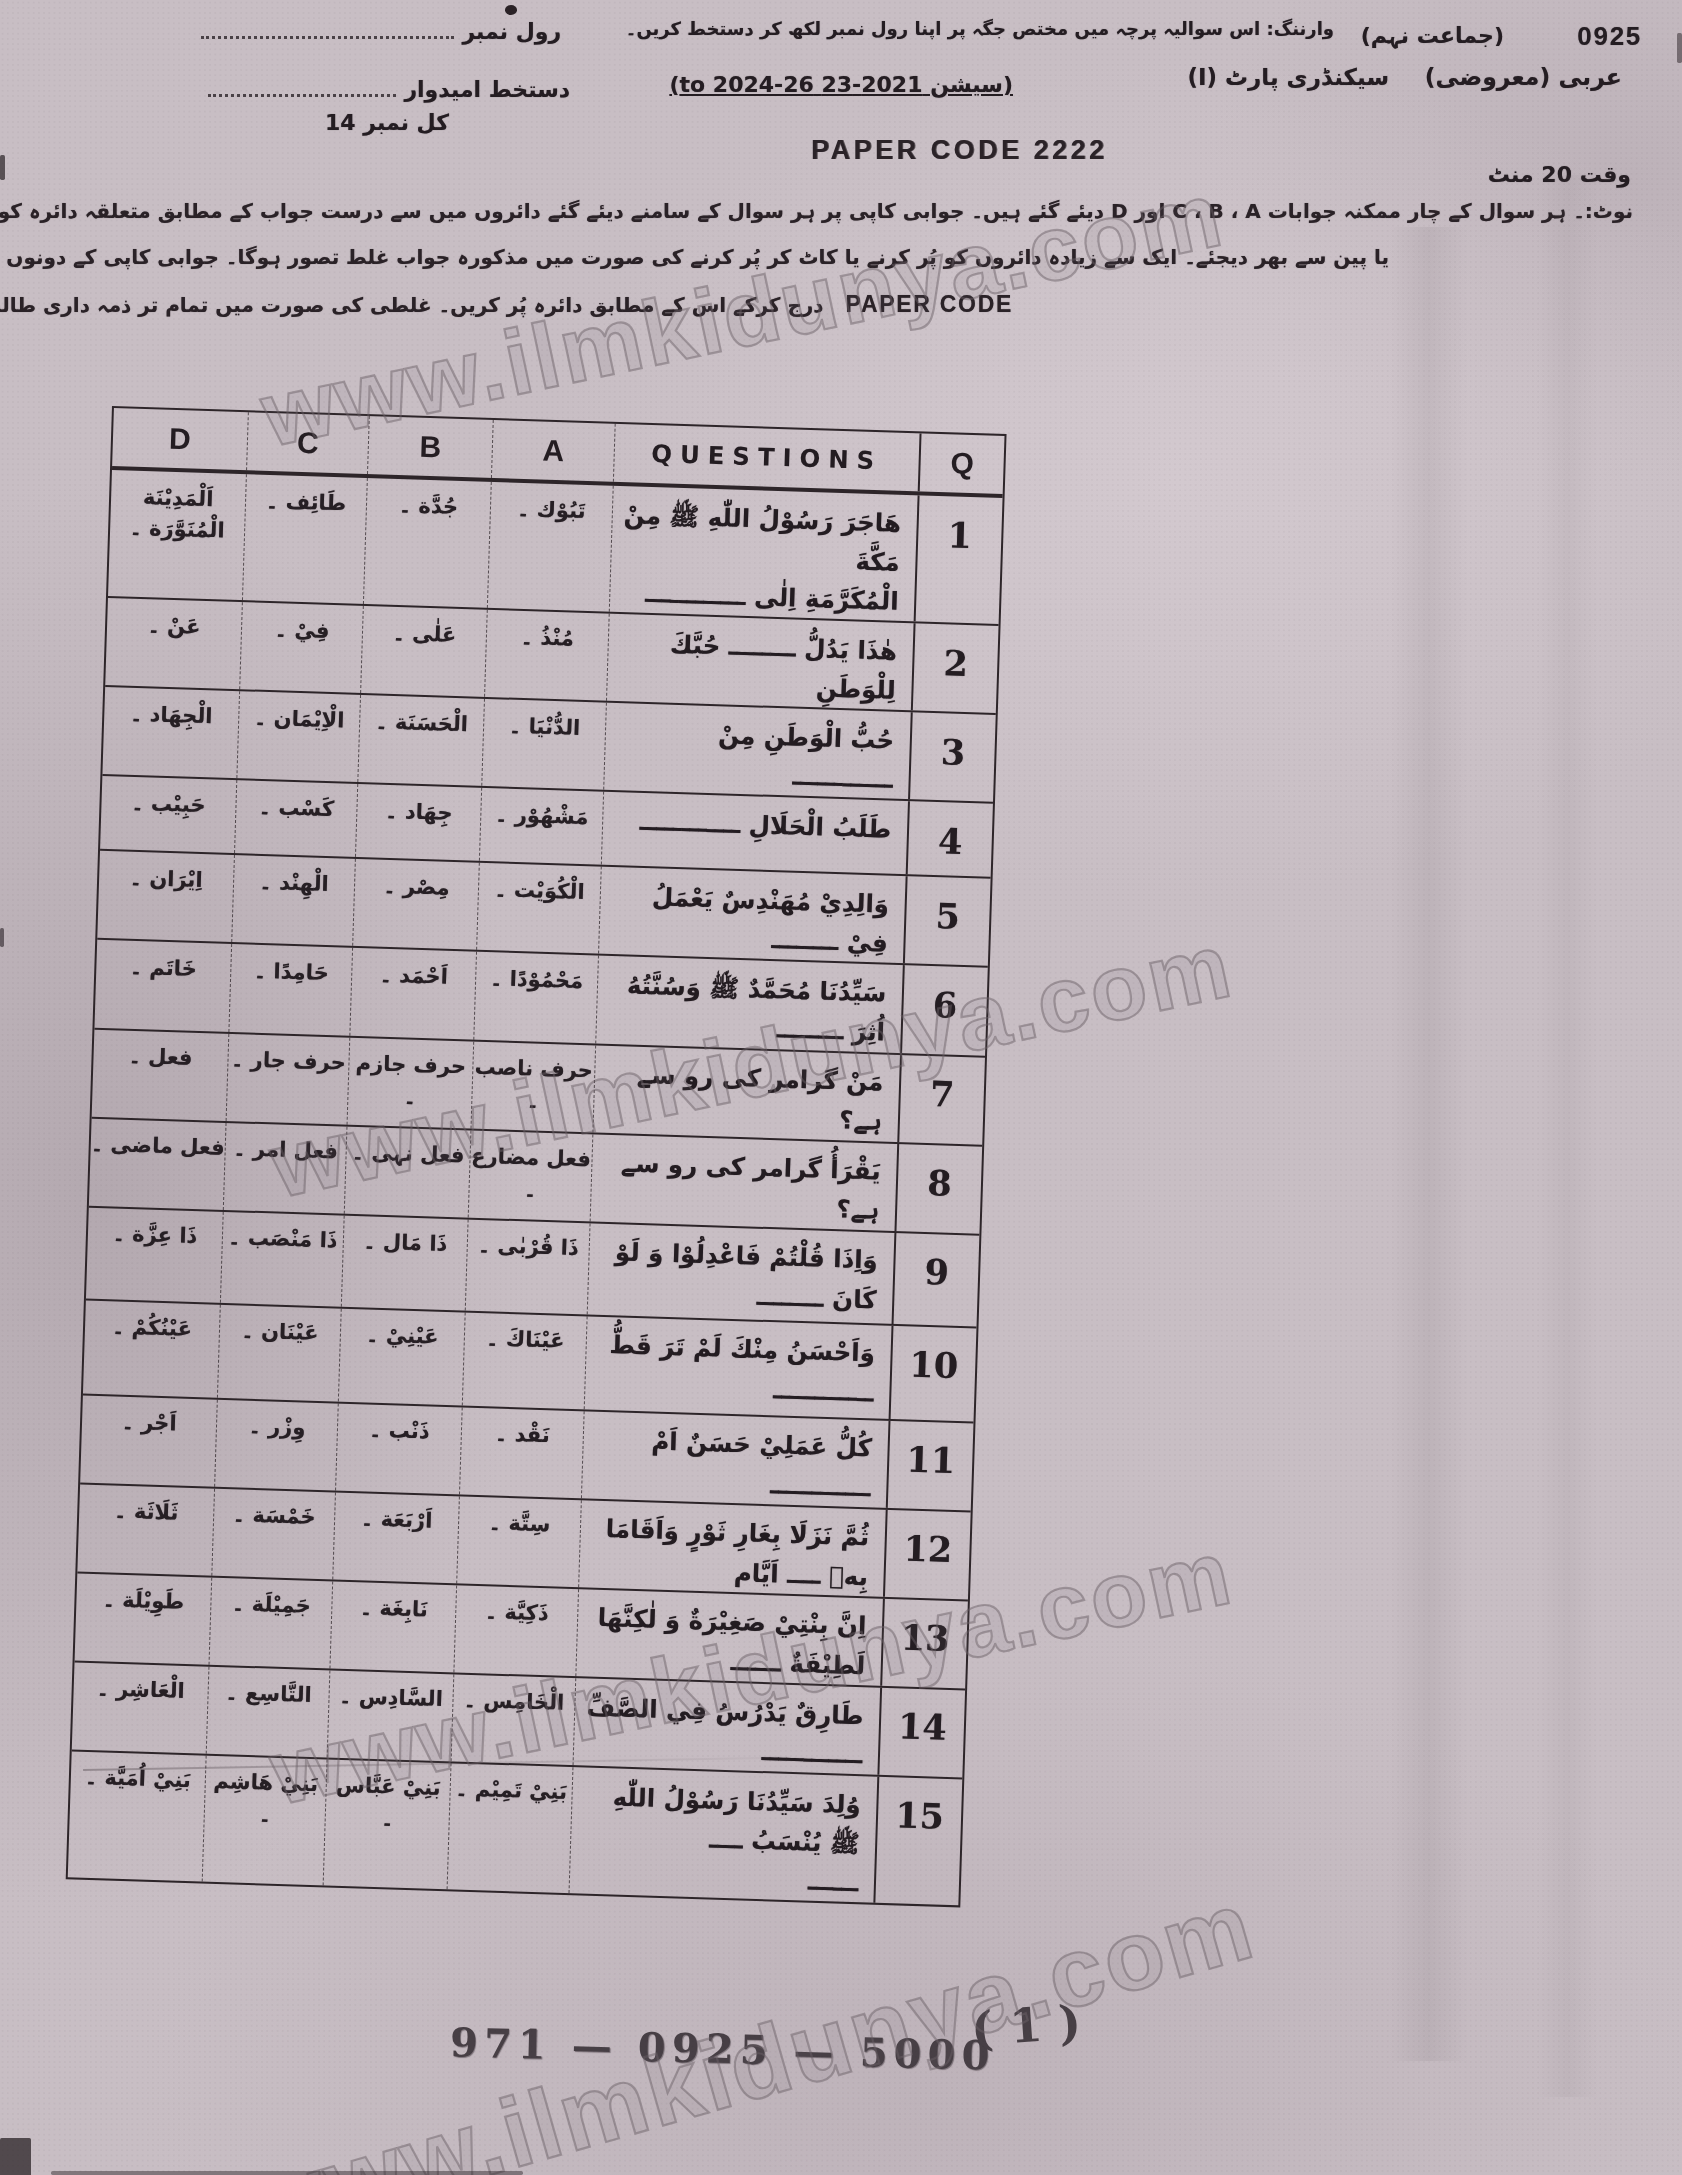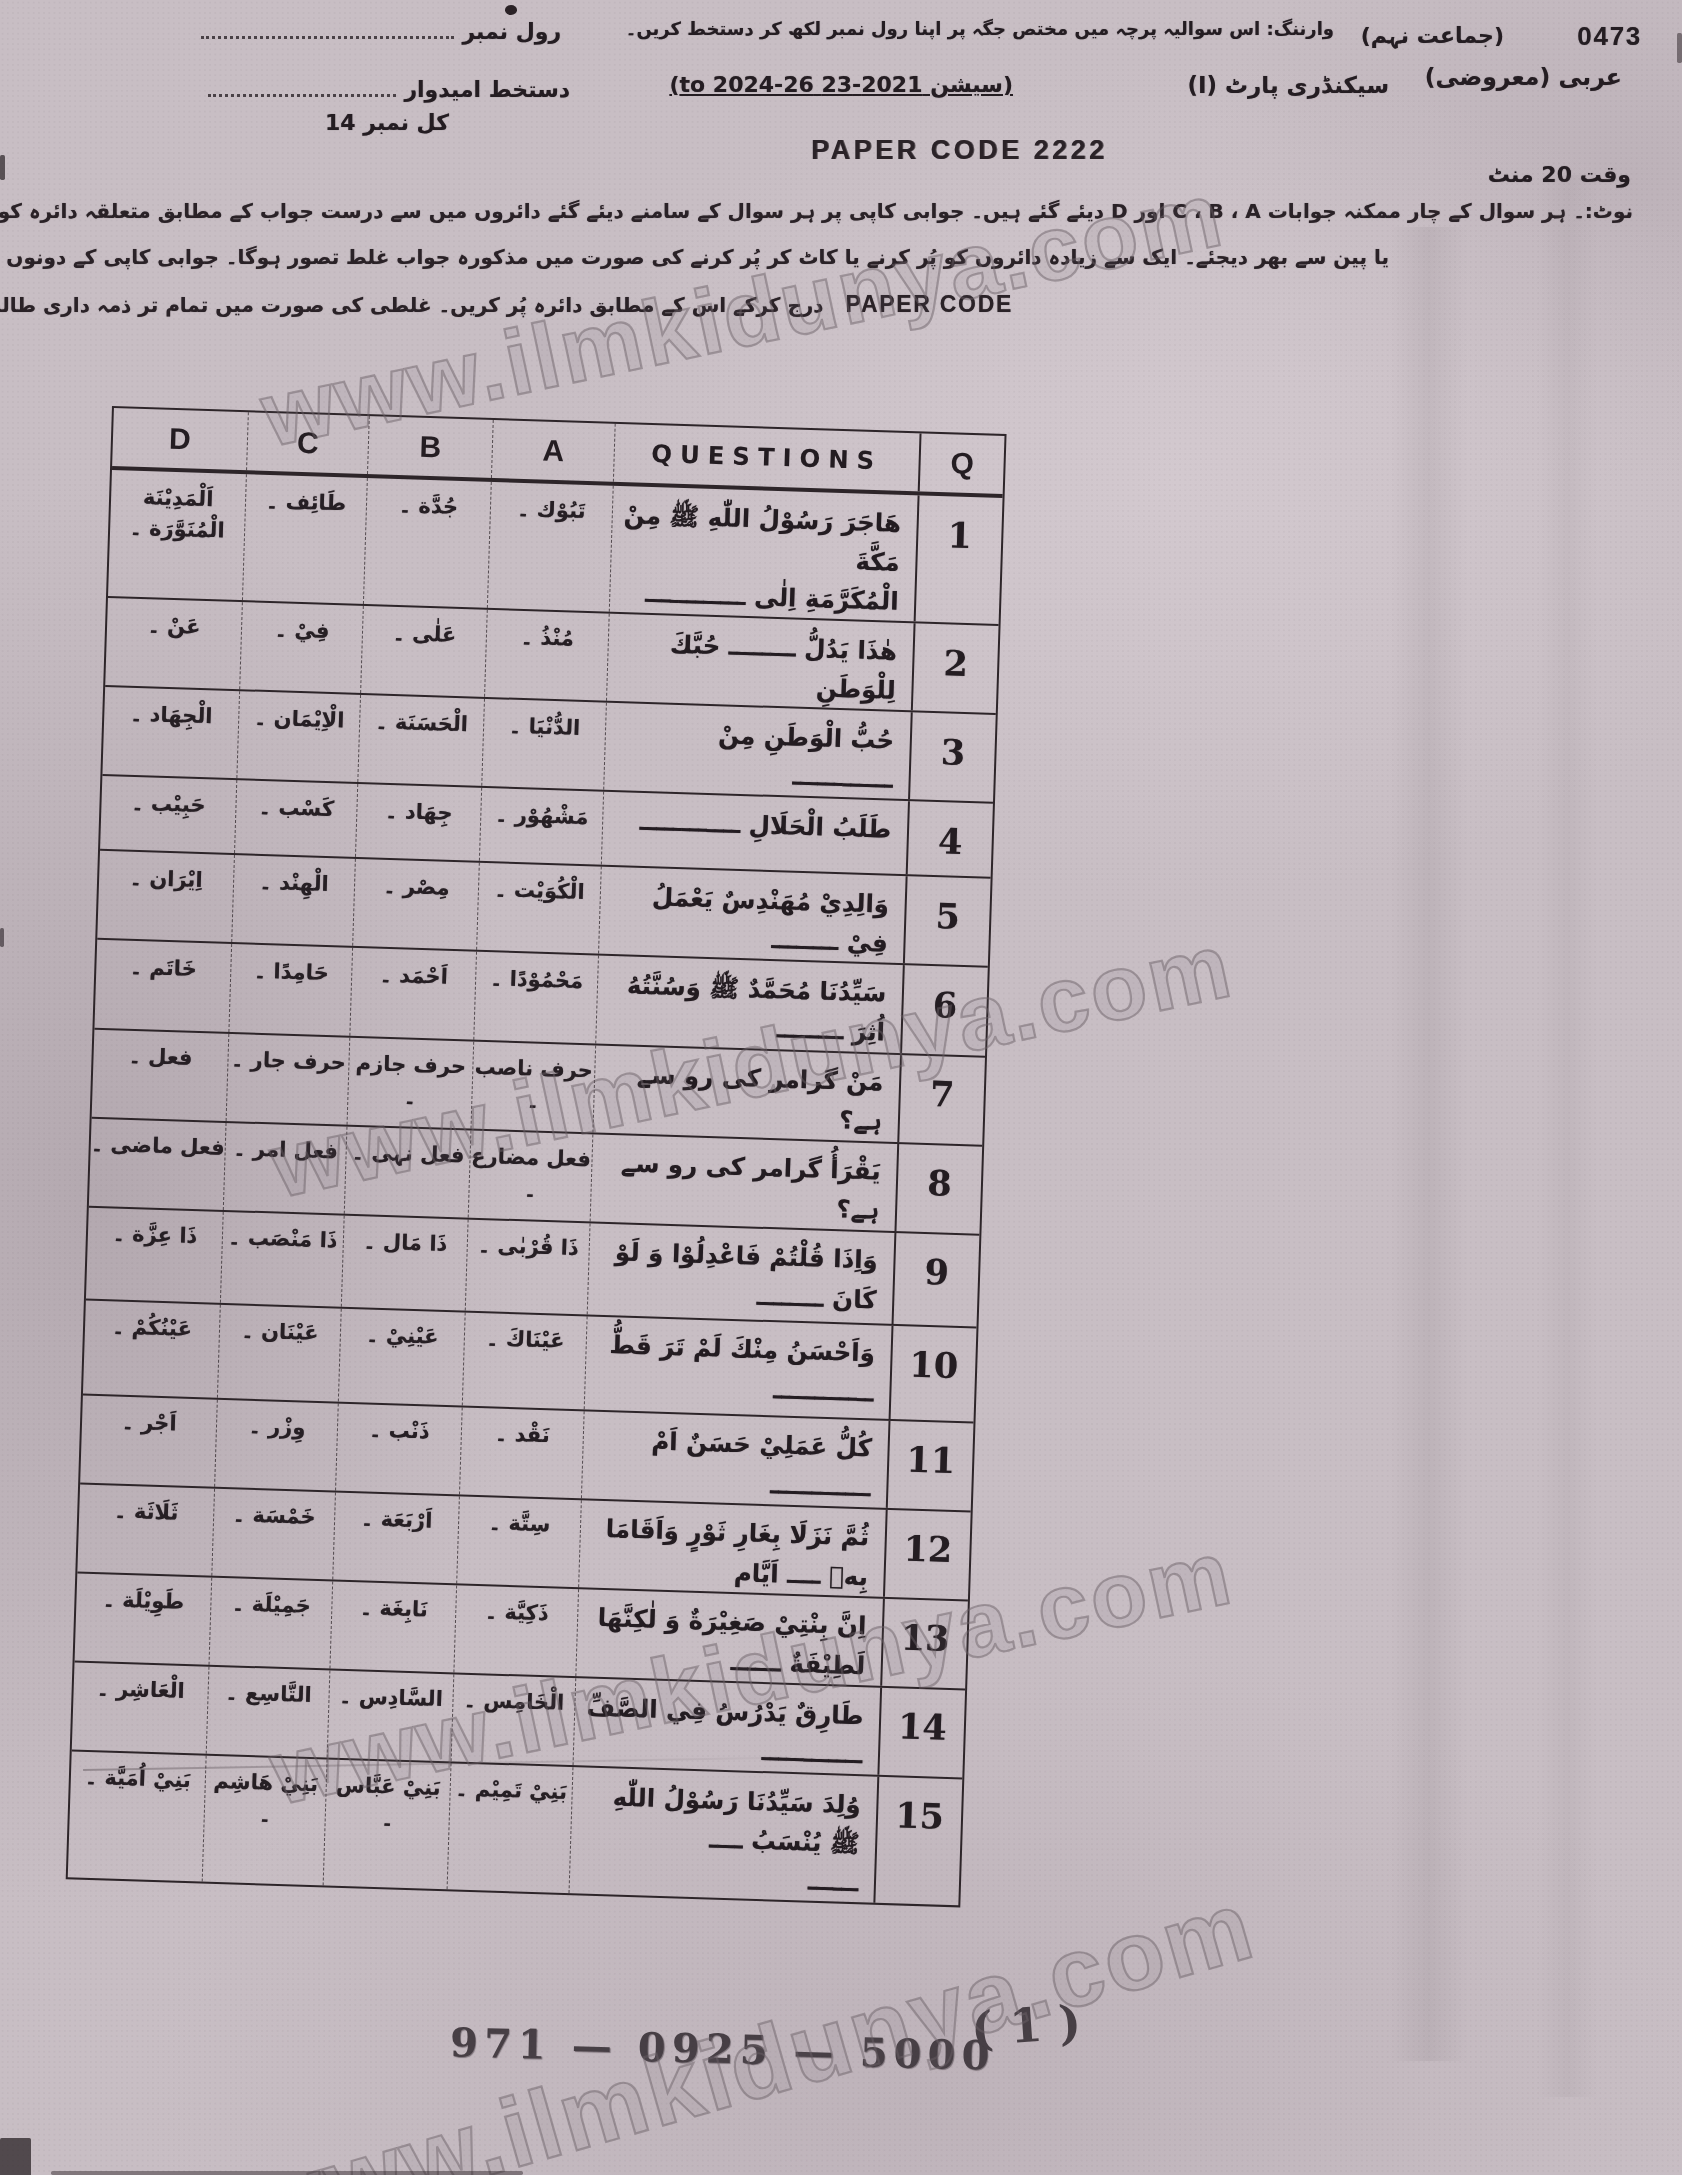--- a/index.html
+++ b/index.html
@@ -84,27 +84,27 @@
 </head>
 <body>
 
 <div class="page">
 
   <div class="pos roll-wrap" style="left:192px;top:19px;">
     <span class="lbl ink">رول نمبر</span><span class="dotline" style="width:253px;"></span>
   </div>
   <div class="pos u warning ink" style="right:348px;top:17.5px;">وارننگ: اس سوالیہ پرچہ میں مختص جگہ پر اپنا رول نمبر لکھ کر دستخط کریں۔</div>
   <div class="pos u class-label ink" style="right:178px;top:23px;">(جماعت نہم)</div>
-  <div class="pos code-top ink" style="right:40px;top:21px;">0473</div>
+  <div class="pos code-top ink" style="right:40px;top:21px;">0925</div>
 
   <div class="pos sign-wrap" style="left:199px;top:77px;">
     <span class="lbl ink">دستخط امیدوار</span><span class="dotline" style="width:188px;"></span>
   </div>
   <div class="pos u session ink" style="right:669px;top:72px;text-decoration:underline;">(سیشن 2021-23 to 2024-26)</div>
-  <div class="pos u part ink" style="right:293px;top:72px;">سیکنڈری پارٹ (I)</div>
+  <div class="pos u part ink" style="right:293px;top:64px;">سیکنڈری پارٹ (I)</div>
   <div class="pos u subject ink" style="right:60px;top:63px;">عربی (معروضی)</div>
 
   <div class="pos u total ink" style="left:325px;top:110px;">کل نمبر 14</div>
   <div class="pos paper-code-title ink" style="left:811px;top:135px;">PAPER CODE 2222</div>
   <div class="pos u time ink" style="right:51px;top:162px;">وقت 20 منٹ</div>
 
   <div class="note-line ink" style="right:49px;top:199px;">نوٹ:۔ ہر سوال کے چار ممکنہ جوابات C ، B ، A اور D دیئے گئے ہیں۔ جوابی کاپی پر ہر سوال کے سامنے دیئے گئے دائروں میں سے درست جواب کے مطابق متعلقہ دائرہ کو مارکر</div>
   <div class="note-line ink" style="right:293px;top:245px;">یا پین سے بھر دیجئے۔ ایک سے زیادہ دائروں کو پُر کرنے یا کاٹ کر پُر کرنے کی صورت میں مذکورہ جواب غلط تصور ہوگا۔ جوابی کاپی کے دونوں اطراف اس سوالیہ پرچہ کا مطبوعہ</div>
   <div class="note-line ink" style="right:669px;top:291px;">
     <b>PAPER CODE</b>

